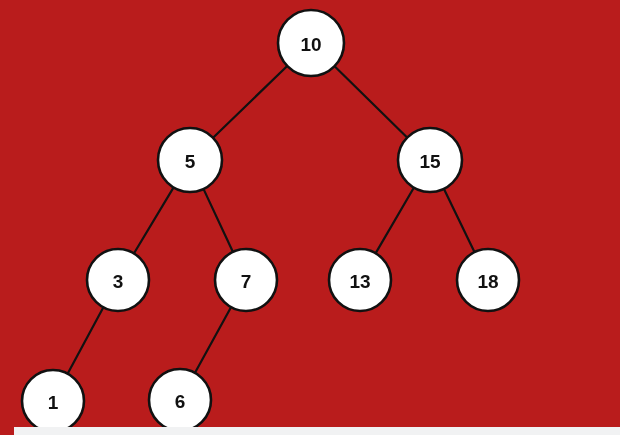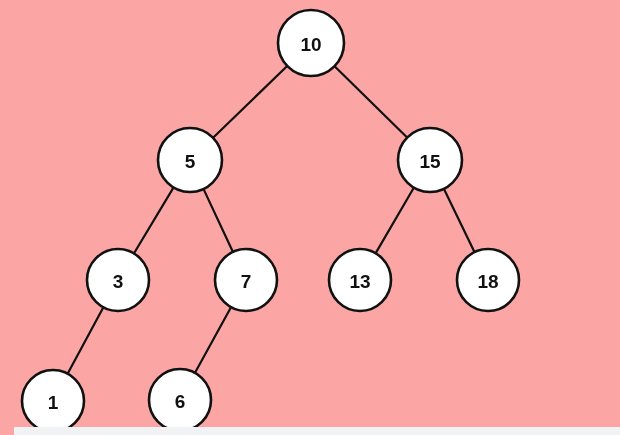--- a/index.html
+++ b/index.html
@@ -11,21 +11,21 @@
   body {
     width: 620px;
     height: 435px;
     overflow: hidden;
     font-family: "Liberation Sans", sans-serif;
   }
   #tree-canvas {
     position: relative;
     width: 620px;
     height: 435px;
-    background: #fca5a5;
+    background: #b91c1c;
   }
   #tree-svg {
     position: absolute;
     left: 0;
     top: 0;
     width: 620px;
     height: 435px;
     display: block;
   }
   .edge-line {

